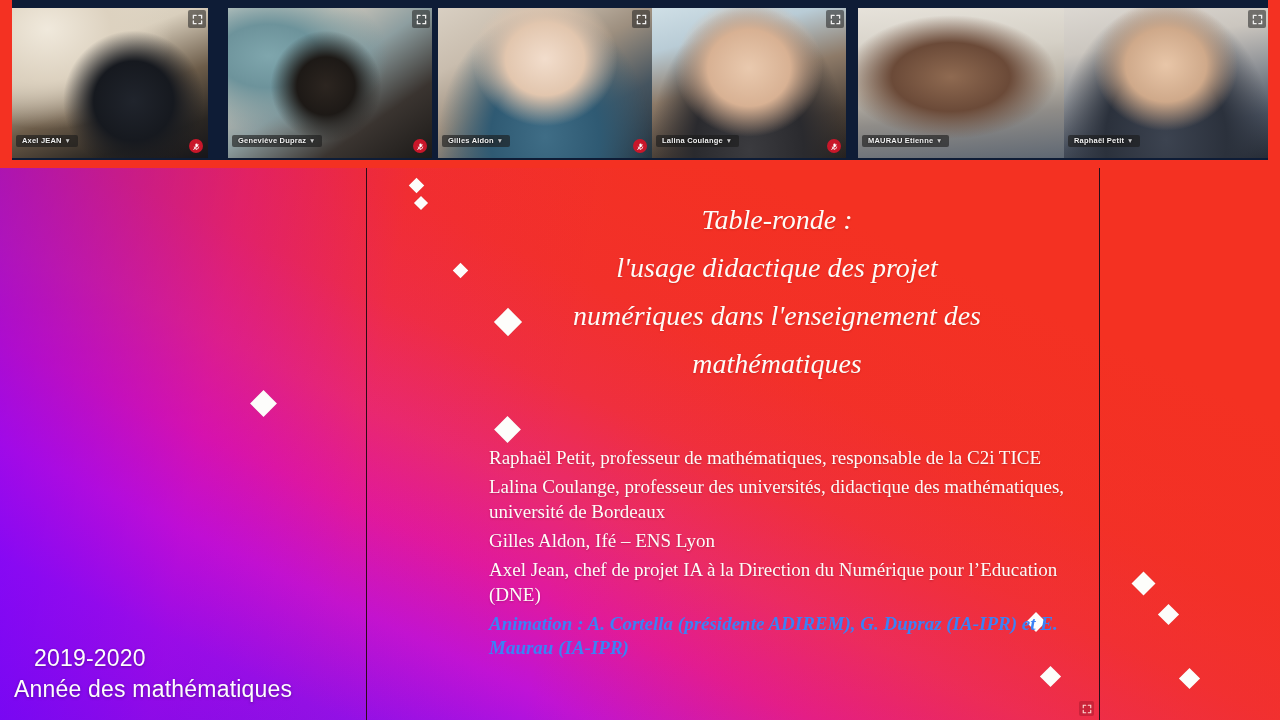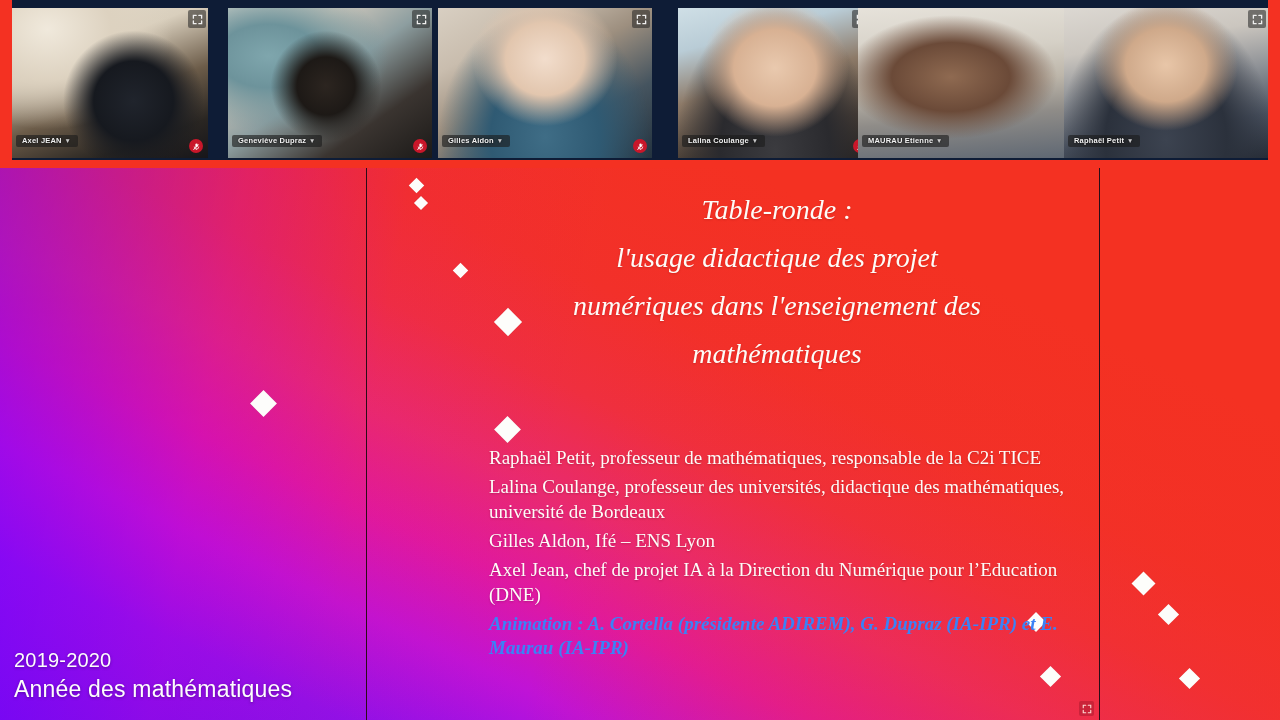--- a/index.html
+++ b/index.html
@@ -101,21 +101,21 @@
 
   
   .diamond {
     position:absolute; background:#fdfdfb;
     transform:rotate(45deg);
     box-shadow:0 0 1px rgba(0,0,0,.12);
   }
 
   
   .slide-title {
-    position:absolute; left:100px; top:20px; width:620px;
+    position:absolute; left:100px; top:30px; width:620px;
     font-family:"Liberation Serif", serif;
     font-style:italic; font-size:28px; line-height:1.72;
     color:#fdfcf8; text-align:center;
     text-shadow:0 1px 2px rgba(120,10,10,.25);
   }
   .slide-body {
     position:absolute; left:122px; top:280px; width:600px;
     font-family:"Liberation Serif", serif;
     font-size:19px; line-height:1.28; color:#fdfcf8;
     text-shadow:0 1px 2px rgba(90,10,40,.30);
@@ -125,21 +125,21 @@
     font-style:italic; font-weight:bold; color:#3b82f6;
     text-shadow:none; margin-top:5px;
   }
 
   
   .branding {
     position:absolute; left:14px; bottom:16px; z-index:4;
     color:#fdfdfd; font-family:"Liberation Sans", sans-serif;
     line-height:1.32; text-shadow:0 1px 3px rgba(40,0,70,.45);
   }
-  .branding .year  { font-size:20px; letter-spacing:.2px; }
+  .branding .year  { font-size:23px; letter-spacing:.2px;margin-left:20px; }
   .branding .label { font-size:23px; letter-spacing:.2px; }
 </style>
 </head>
 <body>
 
 <div id="app">
 
   <div class="stage">
     <div class="stage-overlay"></div>
 
@@ -251,21 +251,21 @@
       <div class="mic-badge">
         <svg viewBox="0 0 16 16" fill="#fff">
           <rect x="6" y="2.5" width="4" height="7" rx="2"></rect>
           <path d="M4 8v.6a4 4 0 0 0 8 0V8" fill="none" stroke="#fff" stroke-width="1.3"></path>
           <rect x="7.4" y="11.6" width="1.2" height="2.2"></rect>
           <rect x="2.2" y="12.4" width="13" height="1.5" transform="rotate(-45 3 13)"></rect>
         </svg>
       </div>
     </div>
 
-    <div class="tile" style="left:652px; width:194px;margin-left:26px;">
+    <div class="tile" style="left:652px; width:194px;">
       <div class="tile-video" style="background:
              radial-gradient(ellipse at 50% 40%, #e9c9ae 0%, #d8b193 30%, rgba(0,0,0,0) 54%),
              radial-gradient(ellipse at 50% 95%, #3b3b3f 0%, #2a2a2e 40%, rgba(0,0,0,0) 72%),
              linear-gradient(165deg, #cfdfe6 0%, #b9ccd6 22%, #8d7a68 48%, #4a3f36 76%, #24201e 100%);"></div>
       <div class="expand-btn">
         <svg viewBox="0 0 16 16" fill="none" stroke="#f0f0f0" stroke-width="1.9" stroke-linecap="round">
           <path d="M6 2H2v4M10 2h4v4M6 14H2v-4M10 14h4v-4"></path>
         </svg>
       </div>
       <div class="name-tag">

